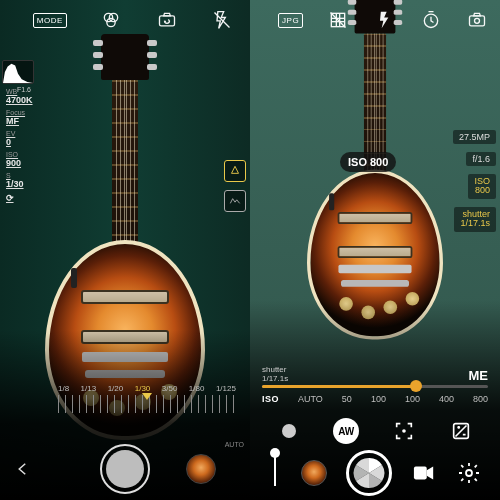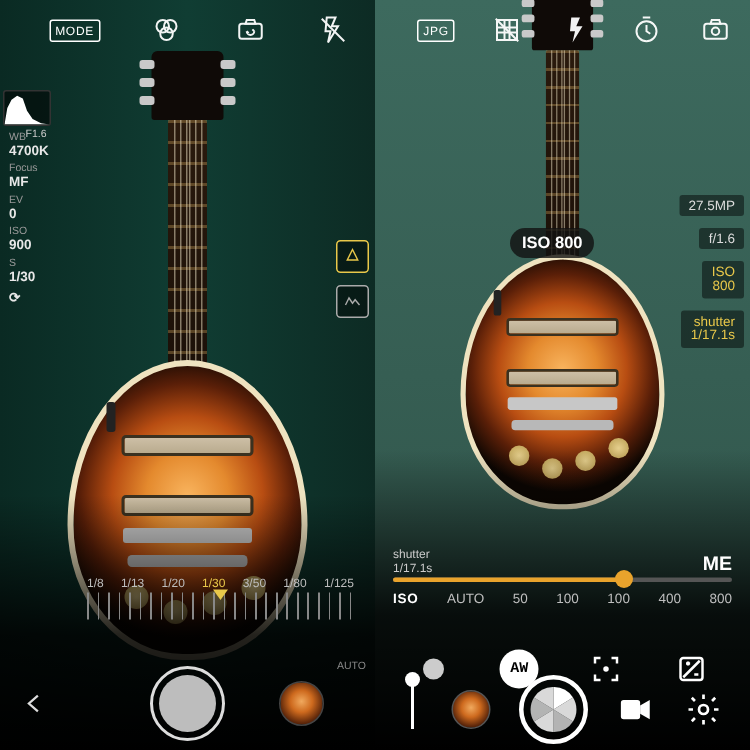--- a/index.html
+++ b/index.html
@@ -25,21 +25,21 @@
   .switch { position:absolute; width:6px; height:20px; background:#222; border-radius:2px; }
   .string { position:absolute; top:0; bottom:0; width:1px; background:rgba(240,230,200,.5); }
 
   
   .top-row { position:absolute; top:6px; left:16px; right:0; display:flex; justify-content:space-around; align-items:center; height:28px; }
   .ic { width:22px; height:22px; display:flex; align-items:center; justify-content:center; color:#fff; opacity:.95; }
   .ic svg { width:20px; height:20px; fill:none; stroke:#fff; stroke-width:1.6; }
   .mode-chip { font-size:8px; color:#fff; border:1px solid #fff; padding:2px 3px; border-radius:2px; letter-spacing:.5px; }
 
   .side-readout { position:absolute; left:2px; top:60px; display:flex; flex-direction:column; gap:4px; color:#ddd; }
-  .ro { text-align:left; padding-left:4px; }
+  .ro { text-align:left; padding-left:4px;text-decoration:underline; }
   .ro small { display:block; font-size:7px; color:#999; line-height:1; }
   .ro b { display:block; font-size:9px; font-weight:600; color:#e8e8e8; }
   .histo { width:32px; height:24px; background:#0008; border:1px solid #333; position:relative; border-radius:2px; }
   .histo svg { width:100%; height:100%; }
   .histo span { position:absolute; bottom:-10px; right:2px; font-size:7px; color:#ccc; }
 
   .right-stack { position:absolute; right:4px; top:160px; display:flex; flex-direction:column; gap:8px; }
   .chip-sq { width:22px; height:22px; border:1px solid #aaa; border-radius:3px; display:flex; align-items:center; justify-content:center; background:#0006; }
   .chip-sq.active { border-color:#e9c84a; }
   .chip-sq svg { width:14px; height:14px; stroke:#aaa; fill:none; stroke-width:1.6; }
@@ -76,21 +76,21 @@
   .slider-top { display:flex; justify-content:space-between; align-items:flex-end; margin-bottom:2px; }
   .slider-top .lab { font-size:8px; color:#ccc; line-height:1.05; }
   .slider-top .me { font-size:13px; font-weight:700; color:#fff; }
   .track { position:relative; height:3px; background:#555; border-radius:2px; }
   .track .fill { position:absolute; left:0; height:3px; background:#e9a32c; border-radius:2px; width:68%; }
   .track .dot { position:absolute; top:-5px; width:12px; height:12px; border-radius:50%; background:#e9a32c; left:calc(68% - 6px); }
 
   .iso-row { display:flex; justify-content:space-between; margin-top:6px; font-size:9px; color:#bfbfbf; }
   .iso-row .emph { color:#fff; font-weight:700; letter-spacing:.5px; }
 
-  .fx-row { position:absolute; bottom:41px; left:0; right:0; display:flex; justify-content:space-around; align-items:center; padding:0 10px;font-family:Liberation Mono, monospace; }
+  .fx-row { position:absolute; bottom:56px; left:0; right:0; display:flex; justify-content:space-around; align-items:center; padding:0 10px; }
   .fx { width:26px; height:26px; display:flex; align-items:center; justify-content:center; color:#fff; }
   .fx svg { width:22px; height:22px; fill:none; stroke:#fff; stroke-width:1.8; }
   .fx.dot-fx::after{ content:""; width:14px; height:14px; border-radius:50%; background:#ccc; display:block; }
   .fx.aw { width:26px;height:26px;border-radius:50%;background:#fff;color:#000;font-size:10px;font-weight:700;display:flex;align-items:center;justify-content:center; }
 
   .bottom-r { position:absolute; bottom:4px; left:0; right:0; display:flex; align-items:center; justify-content:space-around; padding:0 8px; }
   .lolli { position:relative; width:14px; height:46px; }
   .lolli::before { content:""; position:absolute; left:50%; top:0; width:2px; height:36px; background:#fff; transform:translateX(-50%);}
   .lolli::after { content:""; position:absolute; left:50%; top:0; width:10px; height:10px; border-radius:50%; background:#fff; transform:translate(-50%,-2px);}
   .thumb-r { width:26px; height:26px; border-radius:50%; background:radial-gradient(circle at 50% 45%, #f0a95e 0%, #ce6a1e 35%, #5c260a 70%, #0c0602 100%); border:1px solid #555; }

